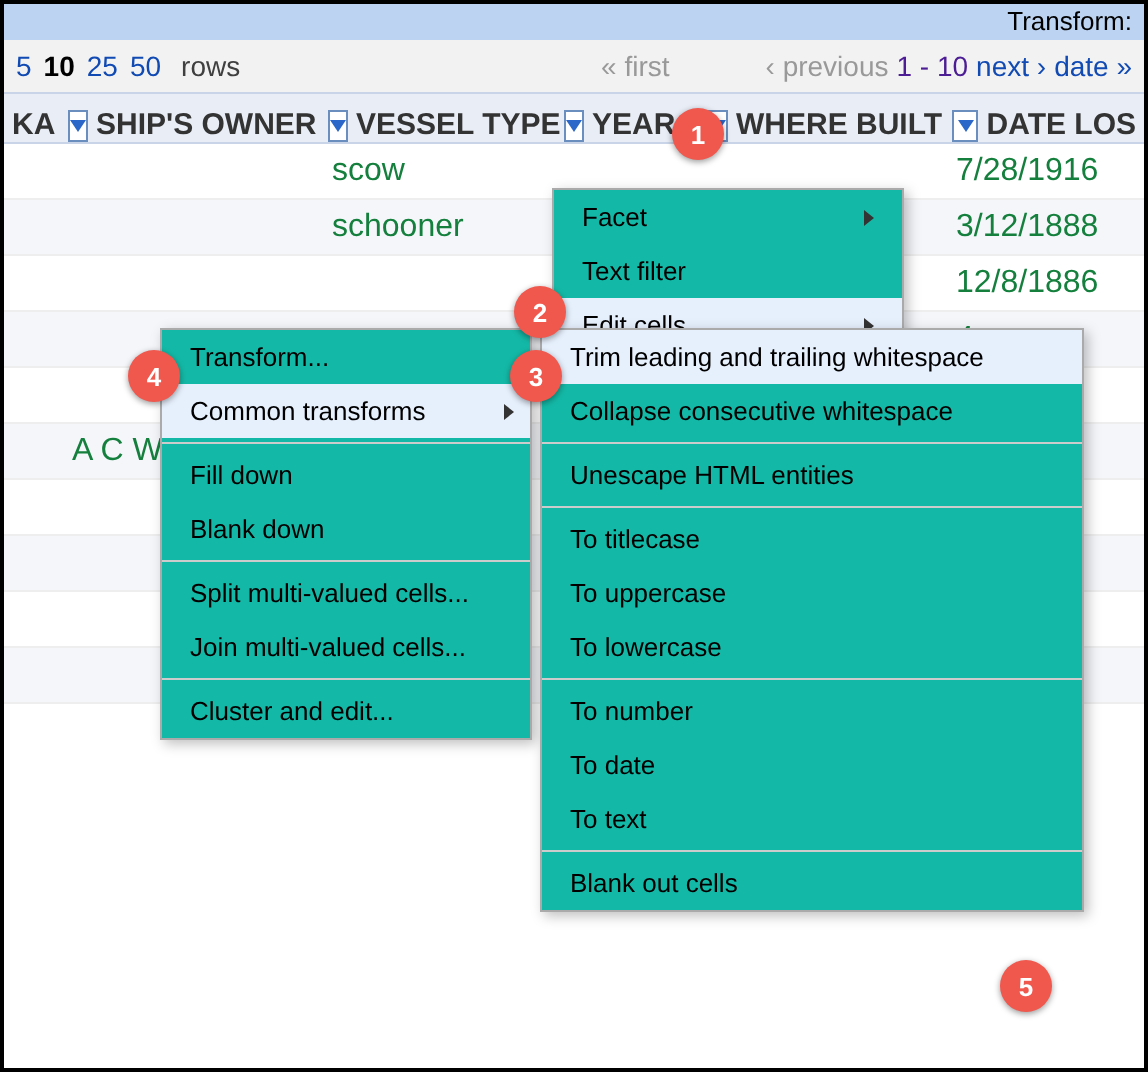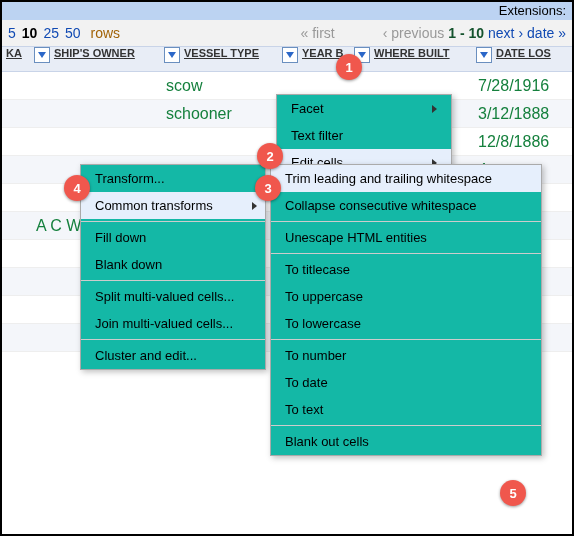--- a/index.html
+++ b/index.html
@@ -24,42 +24,41 @@
     background: #f2f2f2;
     height: 26px;
     display: flex;
     align-items: center;
     padding: 0 6px;
     font-size: 14px;
   }
   .rowsbar .left { flex: 1; display: flex; gap: 6px; align-items: center; }
   .rowsbar .left .link { color: #114ab3; cursor: pointer; }
   .rowsbar .left .active { color: #000; font-weight: bold; }
-  .rowsbar .left .label { color: #a16207; margin-left: 4px; }
+  .rowsbar .left .label { color: #404040; margin-left: 4px; }
   .rowsbar .right { display: flex; gap: 4px; align-items: center; }
   .rowsbar .right .dis { color: #999; margin-left: 44px; }
-  .rowsbar .right .bold { font-weight: bold; color: #14532d;}
+  .rowsbar .right .bold { font-weight: normal; color: #4c1d95;}
   .rowsbar .right .link { color: #114ab3; cursor: pointer; }
 
   .headrow {
     background: #e8edf6;
     height: 26px;
     display: flex;
     border-top: 1px solid #c9d4e8;
     border-bottom: 1px solid #c9d4e8;
   }
   .headcell {
     display: flex;
-    align-items: flex-start;
+    align-items: flex-end;
     padding: 0 4px;
     font-weight: bold;
-    font-size: 11px;
+    font-size: 15px;
     color: #333;
     white-space: nowrap;
-    text-decoration: underline;
   }
   .dd {
     width: 16px;
     height: 16px;
     border: 1px solid #6a8fbf;
     background: #fff;
     display: inline-flex;
     align-items: center;
     justify-content: center;
     margin-right: 4px;
@@ -126,21 +125,21 @@
     justify-content: center;
     box-shadow: 0 1px 3px rgba(0,0,0,0.4);
     font-size: 13px;
     z-index: 50;
   }
 </style>
 </head>
 <body>
 
 <div class="topbar">
-  <span>Extensions:</span>
+  <span>Transform:</span>
 </div>
 
 <div class="rowsbar">
   <div class="left">
     <span class="link">5</span>
     <span class="active">10</span>
     <span class="link">25</span>
     <span class="link">50</span>
     <span class="label">rows</span>
   </div>

